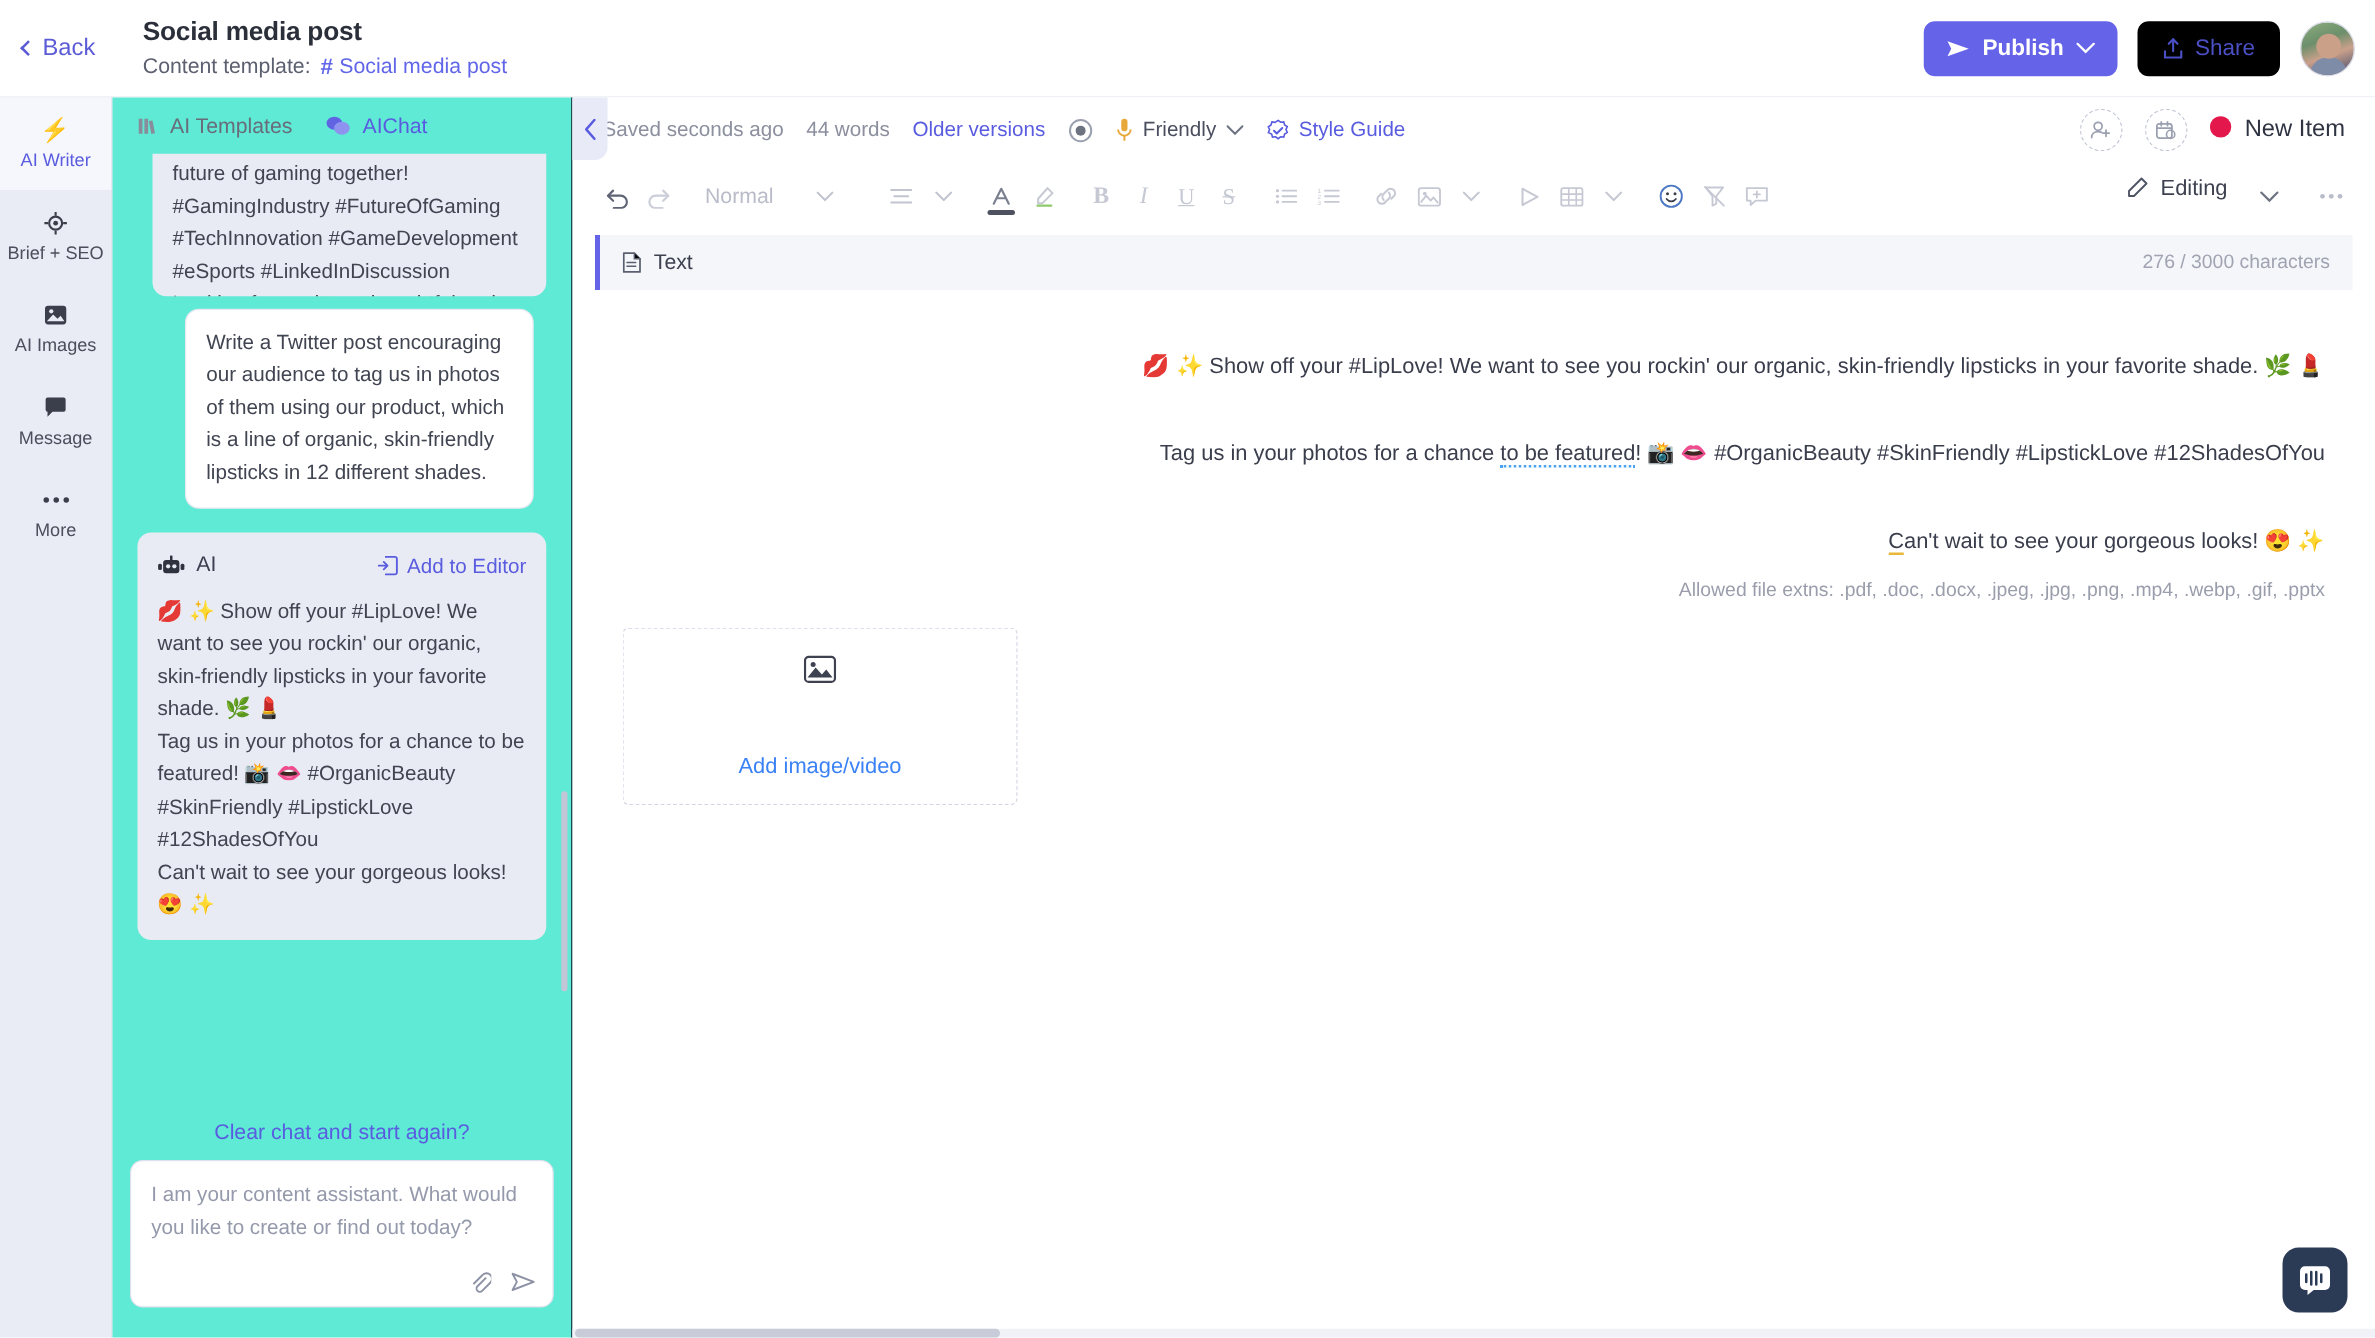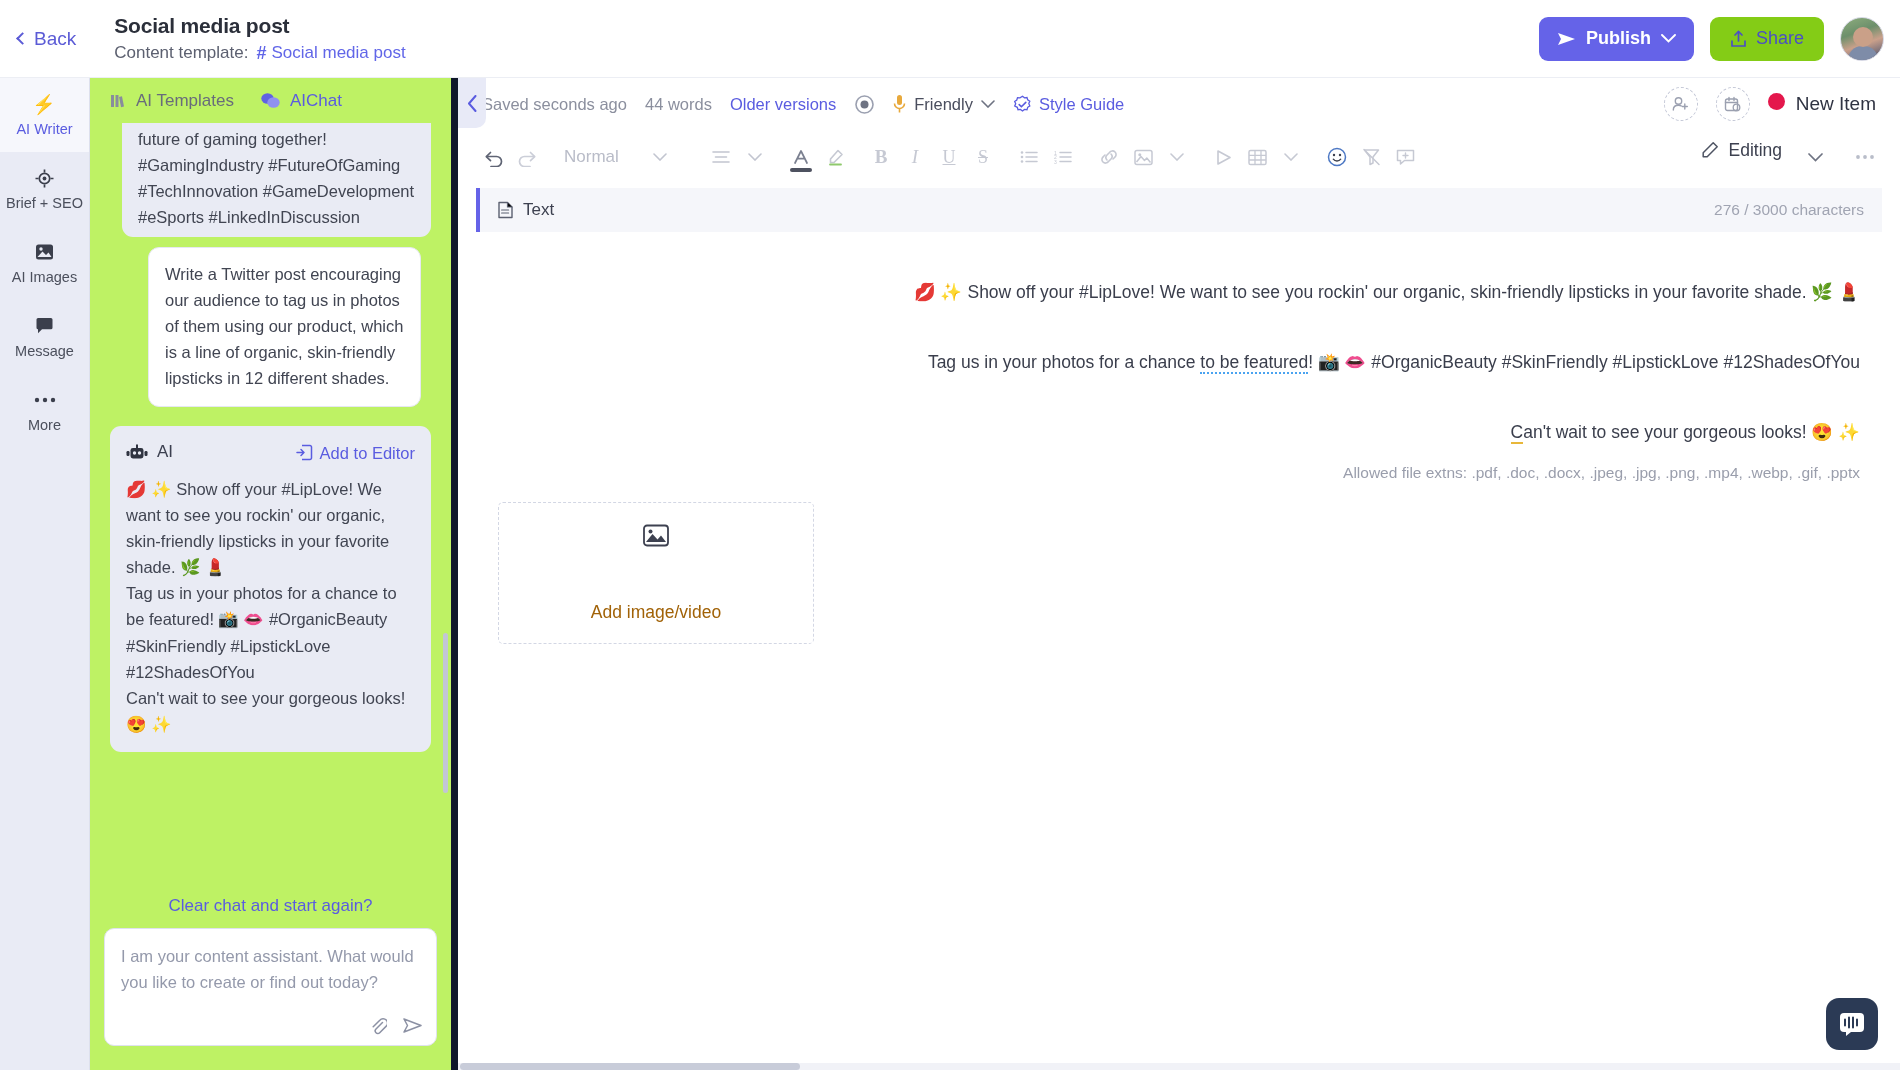--- a/index.html
+++ b/index.html
@@ -38,21 +38,21 @@
 
   .topbar-right {
     margin-left: auto; display: flex; align-items: center; gap: 16px; margin-right: 16px;
   }
   .publish-btn {
     background: #6563e8; color: #fff; border: none; border-radius: 9px;
     height: 44px; padding: 0 18px; font-size: 18px; font-family: inherit;
     display: flex; align-items: center; gap: 10px; cursor: pointer; font-weight: 600;
   }
   .share-btn {
-    background: #84cc16; color: #4b4fc4; border: none; border-radius: 9px;
+    background: #000000; color: #4b4fc4; border: none; border-radius: 9px;
     height: 44px; padding: 0 20px; font-size: 18px; font-family: inherit;
     display: flex; align-items: center; gap: 9px; cursor: pointer;
   }
   .avatar {
     width: 44px; height: 44px; border-radius: 50%; cursor: pointer;
     background: linear-gradient(160deg,#8fae7e 0%, #6c8f6b 35%, #caa08b 60%, #3c4a6b 100%);
     border: 1px solid #d6d8e4; position: relative; overflow: hidden;
   }
   .avatar::after {
     content:""; position:absolute; left:12px; top:9px; width:20px; height:20px;
@@ -73,21 +73,21 @@
     height: 74px; display: flex; flex-direction: column;
     align-items: center; justify-content: center; gap: 6px;
     cursor: pointer; font-size: 14.5px; color: #4b4f5c;
   }
   .rail-item.active { background: #f6f7fc; color: #5a5ce0; }
   .rail-ico { font-size: 19px; line-height: 1; height: 21px; display:flex; align-items:center;}
 
   
   .chatpanel {
     position: absolute; top: 78px; left: 90px; width: 368px; height: 992px;
-    background: #bef264; border-right: 7px solid #0f172a;
+    background: #5eead4; border-right: 1px solid #0f172a;
     display: flex; flex-direction: column;
   }
   .chat-tabs {
     height: 45px; display: flex; align-items: center; gap: 26px;
     padding-left: 20px; font-size: 17px;
   }
   .chat-tab { display: flex; align-items: center; gap: 9px; color: #686c7b; cursor: pointer; }
   .chat-tab.active { color: #5a5ce0; font-weight: 500; }
 
   .chat-scroll {
@@ -203,21 +203,21 @@
   .allowed {
     font-size: 15.5px; color: #9a9eac; padding: 18px 22px 0;
   }
   .dropzone {
     margin: 20px 0 0 22px; width: 316px; height: 142px;
     border: 1px dashed #d3d7e4; border-radius: 5px;
     display: flex; flex-direction: column; align-items: center; justify-content: center;
     gap: 18px; cursor: pointer;
   }
   .dz-ico { font-size: 23px; color: #3d4150; }
-  .dz-lbl { font-size: 17.5px; color: #a16207; margin-top: 37px; }
+  .dz-lbl { font-size: 17.5px; color: #3b82f6; margin-top: 37px; }
 
   
   .intercom {
     position: absolute; right: 22px; bottom: 20px; width: 52px; height: 52px;
     border-radius: 13px; background: #2b3a55; display:flex; align-items:center;
     justify-content:center; cursor:pointer;
   }
   
   .hscroll {
     position:absolute; left:460px; bottom:0; width:340px; height:7px;

